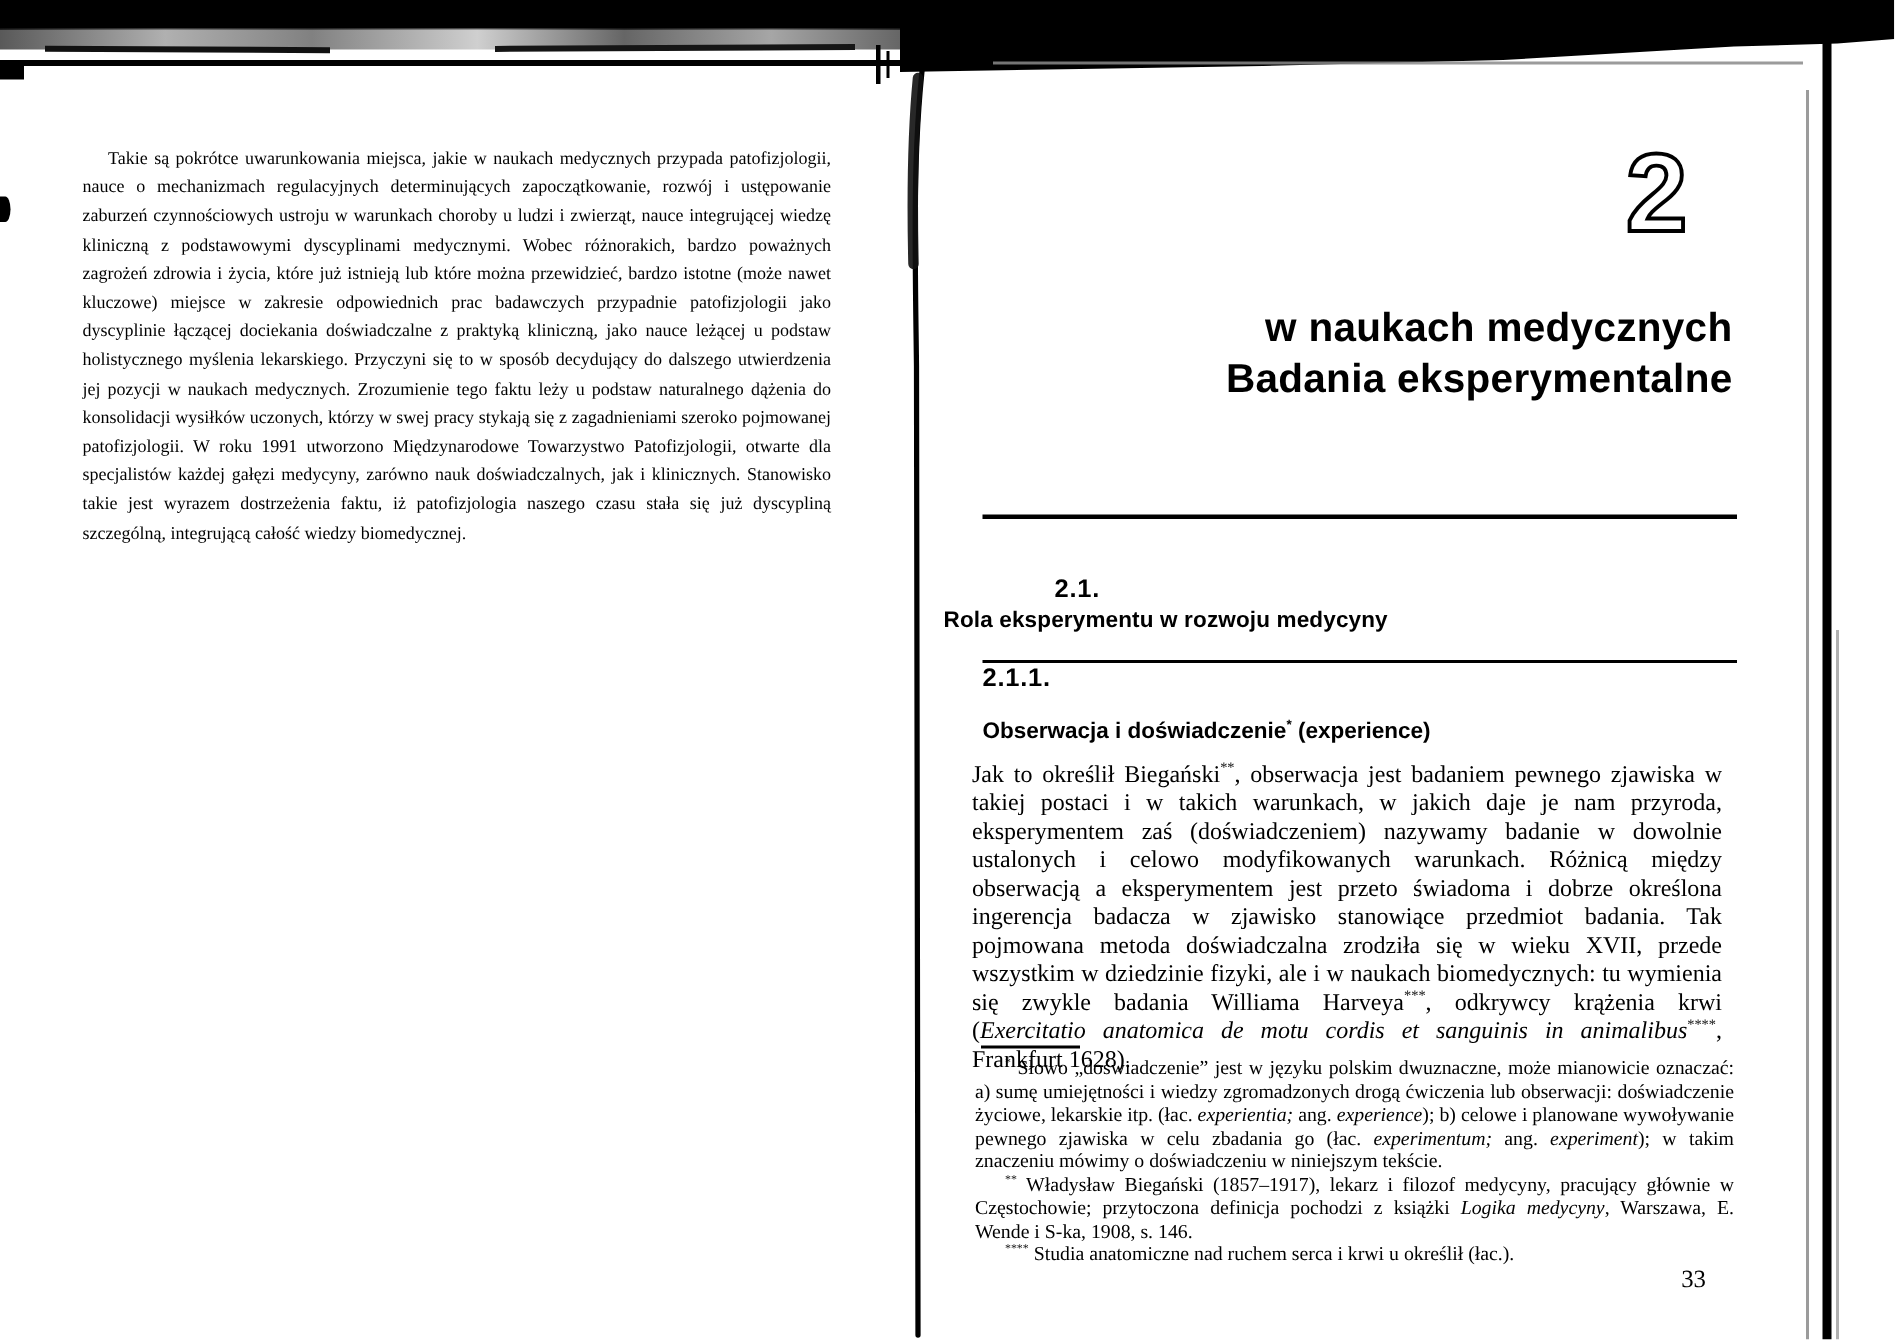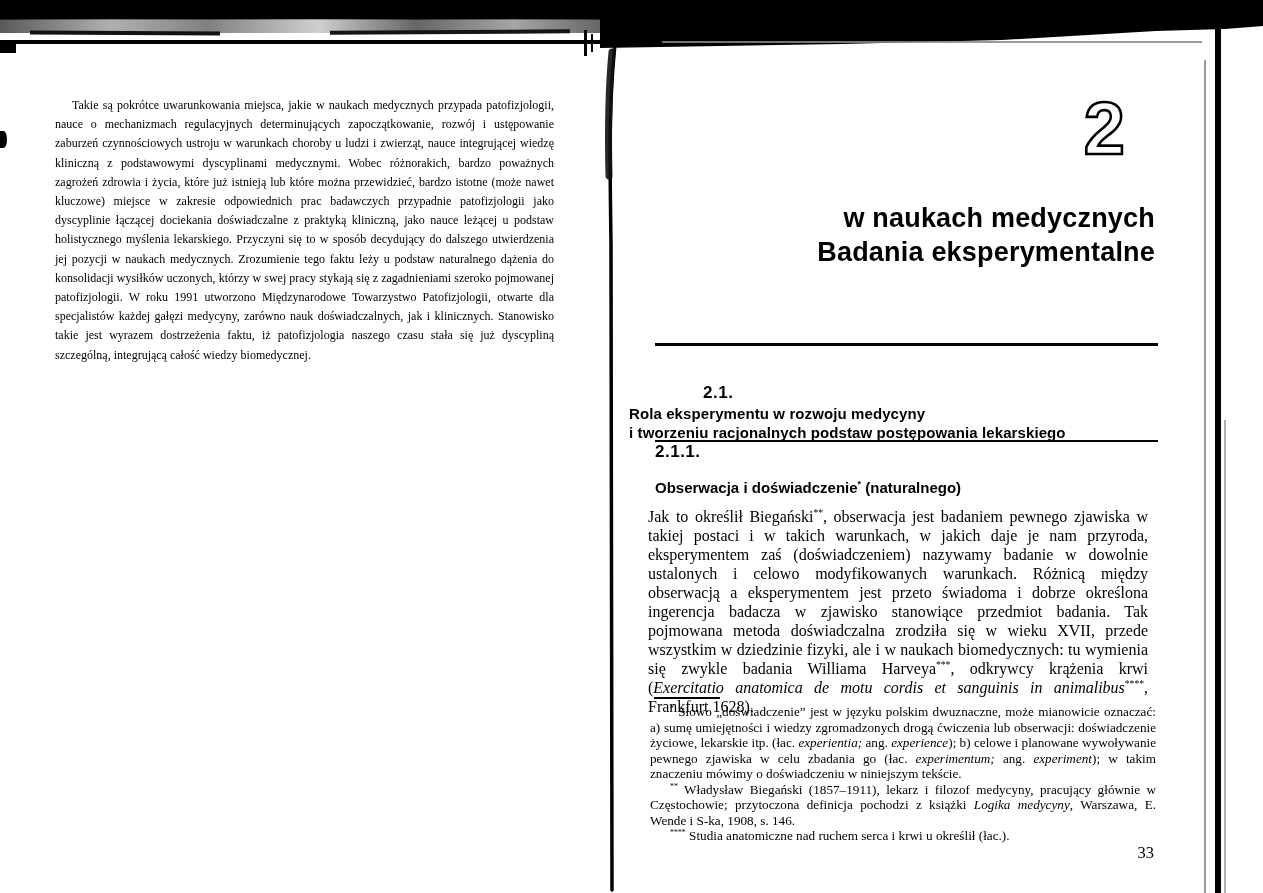--- a/index.html
+++ b/index.html
@@ -45,21 +45,21 @@
   .secnum{left:655px;top:383px;font-size:17px;letter-spacing:.5px;margin-left:48px;}
   .sectitle{left:629px;top:404px;width:503px;font-size:15px;line-height:19px;letter-spacing:.1px;}
   .subsecnum{left:655px;top:442px;font-size:17px;letter-spacing:.5px;}
   .subsectitle{left:655px;top:478px;width:503px;font-size:15px;line-height:19px;}
   .rp-body{left:648px;top:507px;width:500px;margin:0;
     font-size:16px;line-height:19px;text-align:justify;}
   .fn-sep{left:654px;top:697px;width:66px;height:2px;background:#000;}
   .footnotes{left:650px;top:704px;width:506px;
     font-size:13.2px;line-height:15.5px;text-align:justify;}
   .fn{margin:0;text-indent:20px;}
-  .pageno{left:1104px;top:843px;width:50px;text-align:right;font-size:16.5px;font-family:Liberation Serif, serif;}
+  .pageno{left:1104px;top:843px;width:50px;text-align:center;font-size:16.5px;font-family:Liberation Serif, serif;}
 
   
   .seg-i{font-style:italic;}
   .seg-sup{vertical-align:super;font-size:.6em;line-height:0;}
 </style>
 </head>
 <body>
 
 <div class="abs band-left"></div>
 <div class="abs band-streak"></div>
@@ -89,31 +89,30 @@
 <div class="abs chaptitle sans">
   <div>w naukach medycznych</div>
   <div>Badania eksperymentalne</div>
 </div>
 
 <div class="abs rule rule-thick"></div>
 
 <div class="abs secnum sans">2.1.</div>
 <div class="abs sectitle sans">
   <div>Rola eksperymentu w rozwoju medycyny</div>
-  <div>i tworzeniu racjonalnych podstaw postępowania lekarskiego</div>
 </div>
 
 <div class="abs rule rule-thin"></div>
 
 <div class="abs subsecnum sans">2.1.1.</div>
-<div class="abs subsectitle sans"><span>Obserwacja i doświadczenie</span><span class="seg-sup">*</span><span> (naturalnego)</span></div>
+<div class="abs subsectitle sans"><span>Obserwacja i doświadczenie</span><span class="seg-sup">*</span><span> (experience)</span></div>
 
 <p class="abs rp-body"><span>Jak to określił Biegański</span><span class="seg-sup">**</span><span>, obserwacja jest badaniem pewnego zjawiska w takiej postaci i w takich warunkach, w jakich daje je nam przyroda, eksperymentem zaś (doświadczeniem) nazywamy badanie w dowolnie ustalonych i celowo modyfikowanych warunkach. Różnicą między obserwacją a eksperymentem jest przeto świadoma i dobrze określona ingerencja badacza w zjawisko stanowiące przedmiot badania. Tak pojmowana metoda doświadczalna zrodziła się w wieku XVII, przede wszystkim w dziedzinie fizyki, ale i w naukach biomedycznych: tu wymienia się zwykle badania Williama Harveya</span><span class="seg-sup">***</span><span>, odkrywcy krążenia krwi (</span><span class="seg-i">Exercitatio anatomica de motu cordis et sanguinis in animalibus</span><span class="seg-sup">****</span><span>, Frankfurt 1628).</span></p>
 
 <div class="abs fn-sep"></div>
 
 <div class="abs footnotes">
   <p class="fn"><span class="seg-sup">*</span><span> Słowo „doświadczenie” jest w języku polskim dwuznaczne, może mianowicie oznaczać: a) sumę umiejętności i wiedzy zgromadzonych drogą ćwiczenia lub obserwacji: doświadczenie życiowe, lekarskie itp. (łac. </span><span class="seg-i">experientia;</span><span> ang. </span><span class="seg-i">experience</span><span>); b) celowe i planowane wywoływanie pewnego zjawiska w celu zbadania go (łac. </span><span class="seg-i">experimentum;</span><span> ang. </span><span class="seg-i">experiment</span><span>); w takim znaczeniu mówimy o doświadczeniu w niniejszym tekście.</span></p>
-  <p class="fn"><span class="seg-sup">**</span><span> Władysław Biegański (1857–1911), lekarz i filozof medycyny, pracujący głównie w Częstochowie; przytoczona definicja pochodzi z książki </span><span class="seg-i">Logika medycyny</span><span>, Warszawa, E. Wende i S-ka, 1908, s. 146.</span></p>
+  <p class="fn"><span class="seg-sup">**</span><span> Władysław Biegański (1857–1917), lekarz i filozof medycyny, pracujący głównie w Częstochowie; przytoczona definicja pochodzi z książki </span><span class="seg-i">Logika medycyny</span><span>, Warszawa, E. Wende i S-ka, 1908, s. 146.</span></p>
   <p class="fn"><span class="seg-sup">****</span><span> Studia anatomiczne nad ruchem serca i krwi u określił (łac.).</span></p>
 </div>
 
 <div class="abs pageno">33</div>
 
 </body></html>

